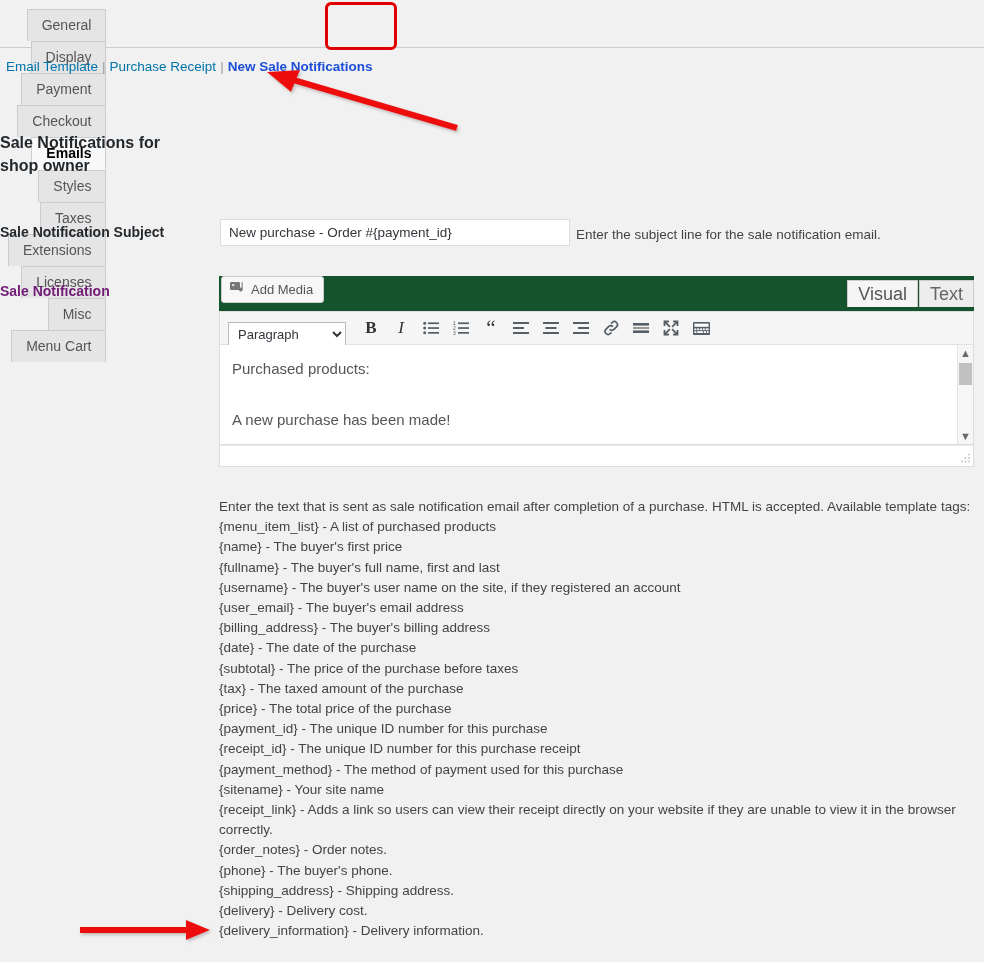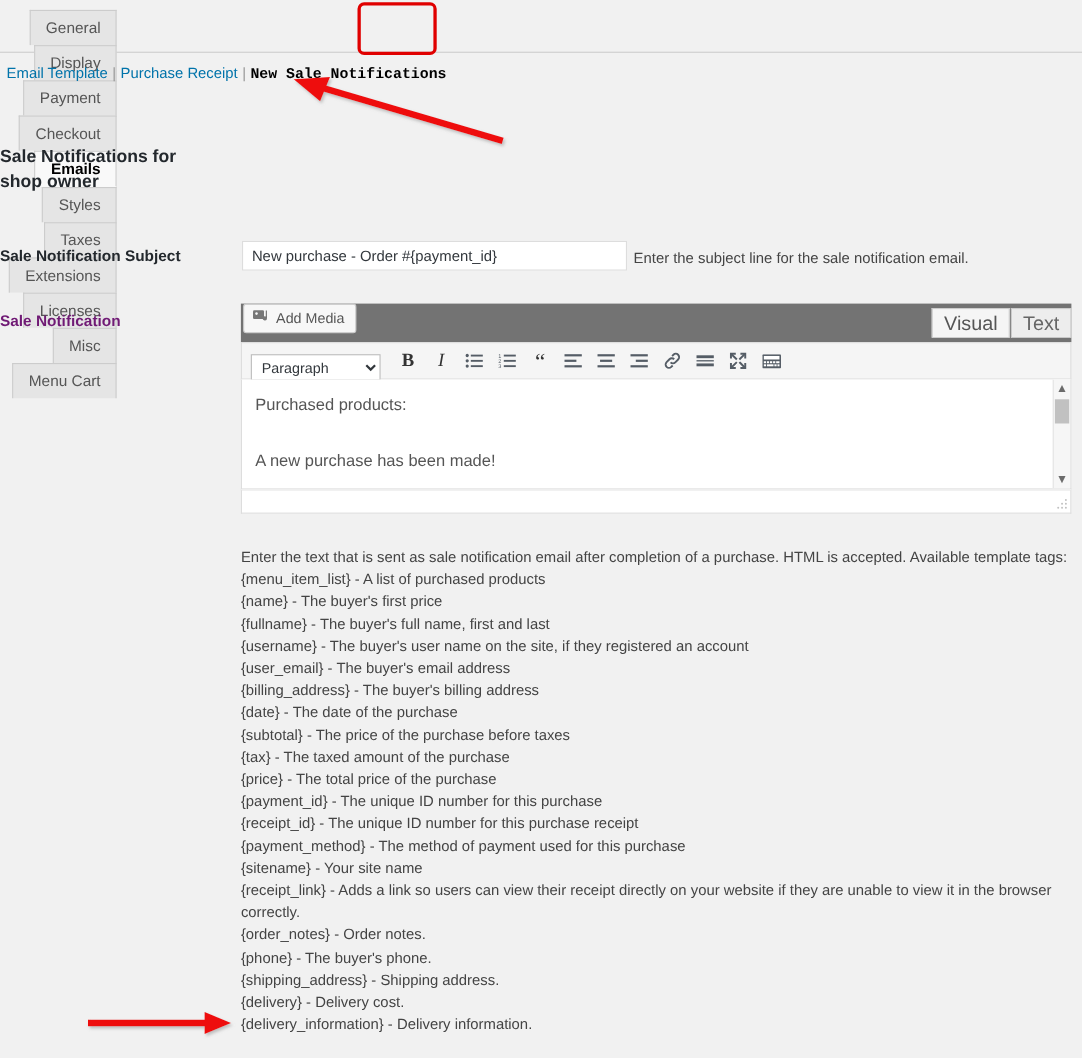--- a/index.html
+++ b/index.html
@@ -82,23 +82,22 @@
   }
   #subnav a {
     color: #0073aa;
     text-decoration: none;
   }
   #subnav .sep {
     color: #999;
     margin: 0 4px;
   }
   #subnav .current {
-    color: #000000;
+    color: #1d4ed8;
     font-weight: bold;
-    font-family: Liberation Mono, monospace;
   }
 
   
   #page-title {
     position: absolute;
     left: 0;
     top: 118px;
     width: 200px;
     font-size: 16px;
     font-weight: bold;
@@ -154,21 +153,21 @@
   
   #editor {
     position: absolute;
     left: 219px;
     top: 276px;
     width: 755px;
   }
   #editor-top {
     position: relative;
     height: 35px;
-    background: #737373;
+    background: #14532d;
   }
   #add-media {
     position: absolute;
     left: 2px;
     top: 0;
     height: 27px;
     display: flex;
     align-items: center;
     gap: 6px;
     padding: 0 10px 0 8px;

